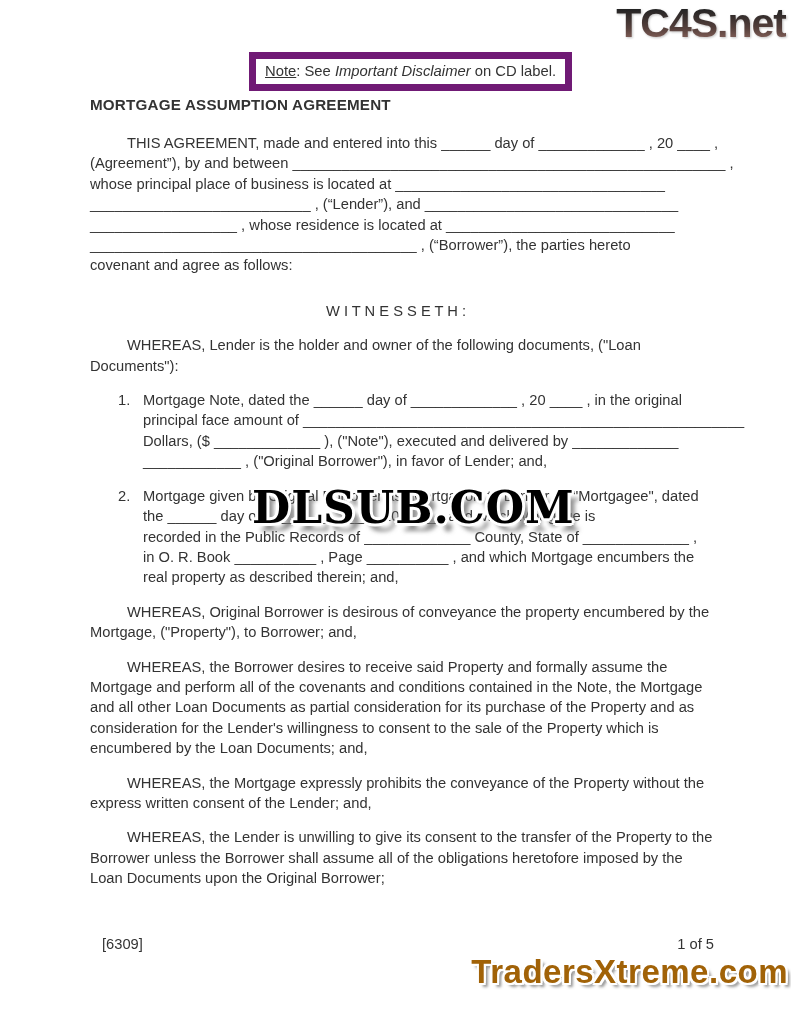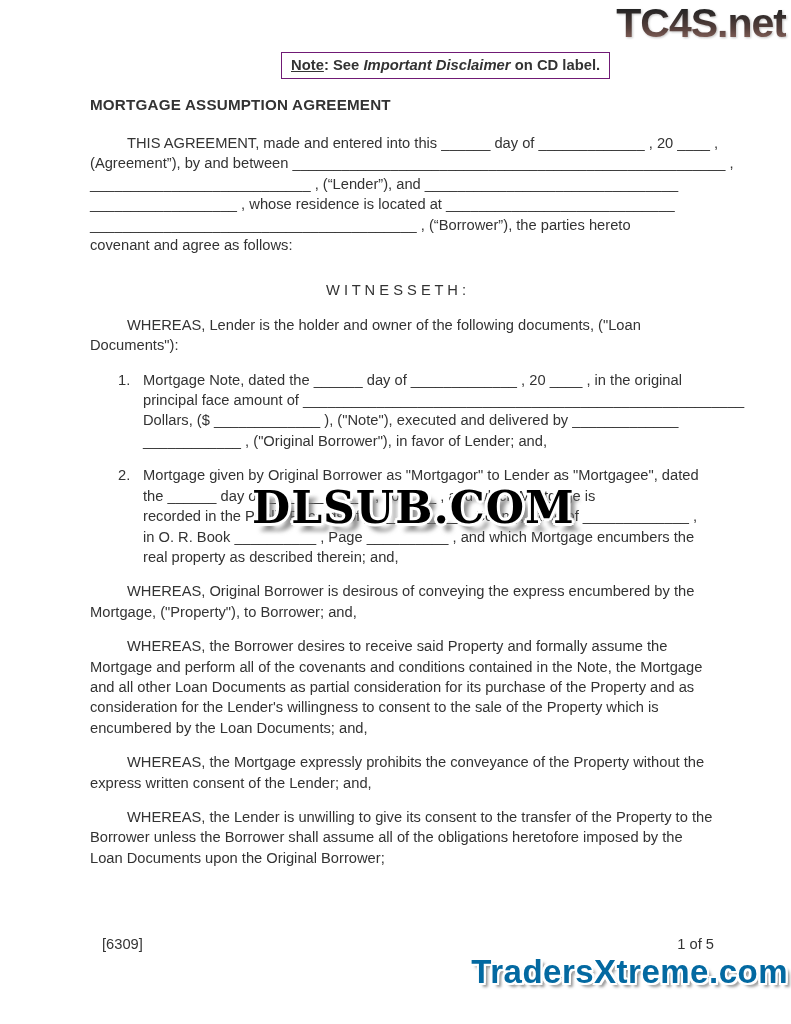--- a/index.html
+++ b/index.html
@@ -21,32 +21,32 @@
     position:absolute; left:252px; top:482px;
     font-family:"DejaVu Serif","Liberation Serif",serif;
     font-size:44px; font-weight:bold; letter-spacing:1px; color:#000000;
     text-shadow:
       -3px 0 0 #ffffff, 3px 0 0 #ffffff, 0 -3px 0 #ffffff, 0 3px 0 #ffffff,
       -2px -2px 0 #ffffff, 2px -2px 0 #ffffff, -2px 2px 0 #ffffff, 2px 2px 0 #ffffff,
       7px 8px 4px rgba(110,110,110,0.75);
   }
   .wm-traders {
     position:absolute; right:3px; bottom:5px;
-    font-size:33px; font-weight:bold; letter-spacing:0.5px; color:#0369a1;
+    font-size:33px; font-weight:bold; letter-spacing:0.5px; color:#a16207;
     text-shadow:
       -2px 0 0 #ffffff, 2px 0 0 #ffffff, 0 -2px 0 #ffffff, 0 2px 0 #ffffff,
       -2px -2px 0 #ffffff, 2px -2px 0 #ffffff, -2px 2px 0 #ffffff, 2px 2px 0 #ffffff,
       4px 4px 3px rgba(120,120,120,0.8);
   }
 
   
   .note-box {
     position:absolute; top:52px; left:249px;
-    border:1px solid #701a75; padding:4px 9px 5px;
-    font-size:14.8px; font-weight:bold; white-space:nowrap;margin-left:32px;
+    border:7px solid #701a75; padding:4px 9px 5px;
+    font-size:14.8px; font-weight:normal; white-space:nowrap;
   }
   .note-label { text-decoration:underline; }
   .note-em { font-style:italic; }
   .doc-title {
     position:absolute; top:96px; left:90px; width:612px;
     text-align:left; font-weight:bold; font-size:15.2px; letter-spacing:0.2px;
   }
 
   
   .body-text {
@@ -75,20 +75,21 @@
 
   <div class="note-box"><span class="note-label">Note</span><span>: See </span><span class="note-em">Important Disclaimer</span><span> on CD label.</span></div>
 
   <div class="doc-title">MORTGAGE ASSUMPTION AGREEMENT</div>
 
   <div class="body-text">
 
     <div class="para indent-first">
         <div class="line">THIS AGREEMENT, made and entered into this ______ day of _____________ , 20 ____ ,</div>
         <div class="line">(Agreement”), by and between _____________________________________________________ ,</div>
+        <div class="line">whose principal place of business is located at _________________________________</div>
         <div class="line">___________________________ , (“Lender”), and _______________________________</div>
         <div class="line">__________________ , whose residence is located at ____________________________</div>
         <div class="line">________________________________________ , (“Borrower”), the parties hereto</div>
         <div class="line">covenant and agree as follows:</div>
       </div>
 
     <div class="witnesseth">W I T N E S S E T H :</div>
 
     <div class="para indent-first">
         <div class="line">WHEREAS, Lender is the holder and owner of the following documents, ("Loan</div>
@@ -110,21 +111,21 @@
       <div class="list-lines">
           <div class="line">Mortgage given by Original Borrower as "Mortgagor" to Lender as "Mortgagee", dated</div>
           <div class="line">the ______ day of _____________ , 20 ____ , and which Mortgage is</div>
           <div class="line">recorded in the Public Records of _____________ County, State of _____________ ,</div>
           <div class="line">in O. R. Book __________ , Page __________ , and which Mortgage encumbers the</div>
           <div class="line">real property as described therein; and,</div>
         </div>
     </div>
 
     <div class="para indent-first">
-        <div class="line">WHEREAS, Original Borrower is desirous of conveying the express encumbered by the</div>
+        <div class="line">WHEREAS, Original Borrower is desirous of conveyance the property encumbered by the</div>
         <div class="line">Mortgage, ("Property"), to Borrower; and,</div>
       </div>
     <div class="para indent-first">
         <div class="line">WHEREAS, the Borrower desires to receive said Property and formally assume the</div>
         <div class="line">Mortgage and perform all of the covenants and conditions contained in the Note, the Mortgage</div>
         <div class="line">and all other Loan Documents as partial consideration for its purchase of the Property and as</div>
         <div class="line">consideration for the Lender's willingness to consent to the sale of the Property which is</div>
         <div class="line">encumbered by the Loan Documents; and,</div>
       </div>
     <div class="para indent-first">

